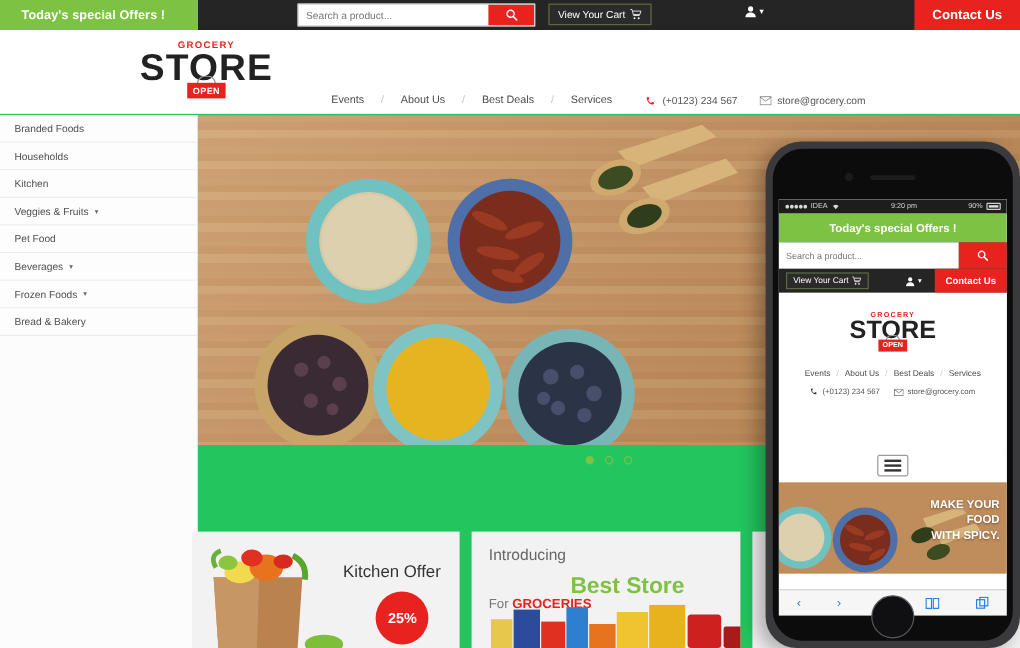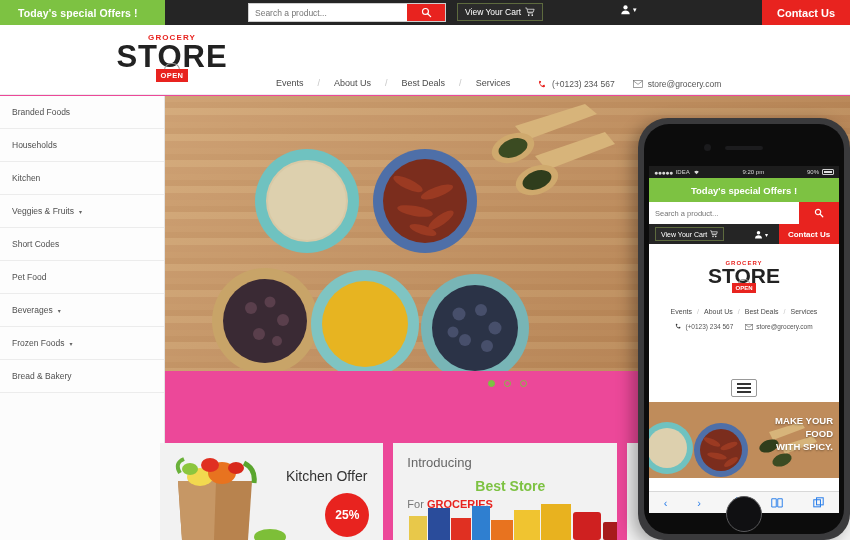--- a/index.html
+++ b/index.html
@@ -2,21 +2,21 @@
 <html><head>
 <meta charset="utf-8">
 <style>
   * { box-sizing: border-box; margin: 0; padding: 0; }
   html, body {
     width: 850px; height: 540px;
     overflow: hidden;
     font-family: "Liberation Sans", sans-serif;
     background: #ffffff;
   }
-  #page { position: relative; width: 850px; height: 540px; overflow: hidden; background:#ec4899;padding-left:24px; }
+  #page { position: relative; width: 850px; height: 540px; overflow: hidden; background:#22c55e;padding-left:24px; }
 
   
   .topbar {
     position: absolute; left:0; top:0; width:850px; height:25px;
     background:#252525; display:flex; align-items:stretch;
   }
   .offers-strip {
     width:165px; background:#7dc242; color:#fff;
     font-size:10.5px; font-weight:bold; display:flex;
     align-items:center; padding-left:18px; letter-spacing:.1px;
@@ -82,21 +82,21 @@
     font-size:8.5px; color:#555;
   }
   .contactinfo .ci { display:flex; align-items:center; gap:5px; }
 
   
   .sidebar {
     position:absolute; left:0; top:96px; width:165px; height:444px;
     background:#fcfcfc; border-right:1px solid #e4e4e4;
   }
   .side-item {
-    height:33px; display:flex; align-items:center; padding-left:12px;
+    height:23px; display:flex; align-items:center; padding-left:12px;
     font-size:8.5px; color:#4f4f4f; border-bottom:1px solid #ececec;
     cursor:pointer; background:#fdfdfd;
   }
   .caret { margin-left:5px; font-size:6px; color:#666; }
 
   
   .hero {
     position:absolute; left:165px; top:96px; width:685px; height:275px;
     overflow:hidden; background:#b5855a;
   }
@@ -128,27 +128,27 @@
   .promos {
     position:absolute; left:160px; top:443px; width:690px; height:97px;
     display:flex; gap:10px;
   }
   .card { position:relative; background:#f2f2f2; overflow:hidden; }
   .card1 { width:230px; }
   .card2 { width:230px; }
   .card3 { width:230px; }
   .card-title { position:absolute; right:16px; top:25px; font-size:14px; color:#333; }
   .badge25 {
-    position:absolute; right:14px; top:50px; width:44px; height:44px;
+    position:absolute; right:26px; top:50px; width:44px; height:44px;
     background:#e8231f; color:#fff; border-radius:50%;
     display:flex; align-items:center; justify-content:center;
     font-size:12px; font-weight:bold;
   }
   .c2-line1 { position:absolute; left:14px; top:12px; font-size:13px; color:#666; }
-  .c2-line2 { position:absolute; left:82px; top:35px; font-size:14px; font-weight:bold; color:#7dc242; }
+  .c2-line2 { position:absolute; left:82px; top:35px; font-size:19px; font-weight:bold; color:#7dc242; }
   .c2-line3 { position:absolute; left:14px; top:55px; font-size:11px; color:#777; }
   .c2-line3 b { color:#e8231f; }
   .pkg { position:absolute; bottom:0; }
 
   
   .phone {
     position:absolute; left:638px; top:118px; width:212px; height:422px;
     background:#3a3a3c; border-radius:30px 30px 26px 26px;
     box-shadow:-6px 4px 16px rgba(0,0,0,.3);
     padding:0; overflow:hidden;
@@ -334,23 +334,20 @@
       <span>Households</span>
     </div>
     <div class="side-item">
       <span>Kitchen</span>
     </div>
     <div class="side-item">
       <span>Veggies &amp; Fruits</span>
       <span class="caret">▾</span>
     </div>
     <div class="side-item">
-      <span>Short Codes</span>
-    </div>
-    <div class="side-item">
       <span>Pet Food</span>
     </div>
     <div class="side-item">
       <span>Beverages</span>
       <span class="caret">▾</span>
     </div>
     <div class="side-item">
       <span>Frozen Foods</span>
       <span class="caret">▾</span>
     </div>

